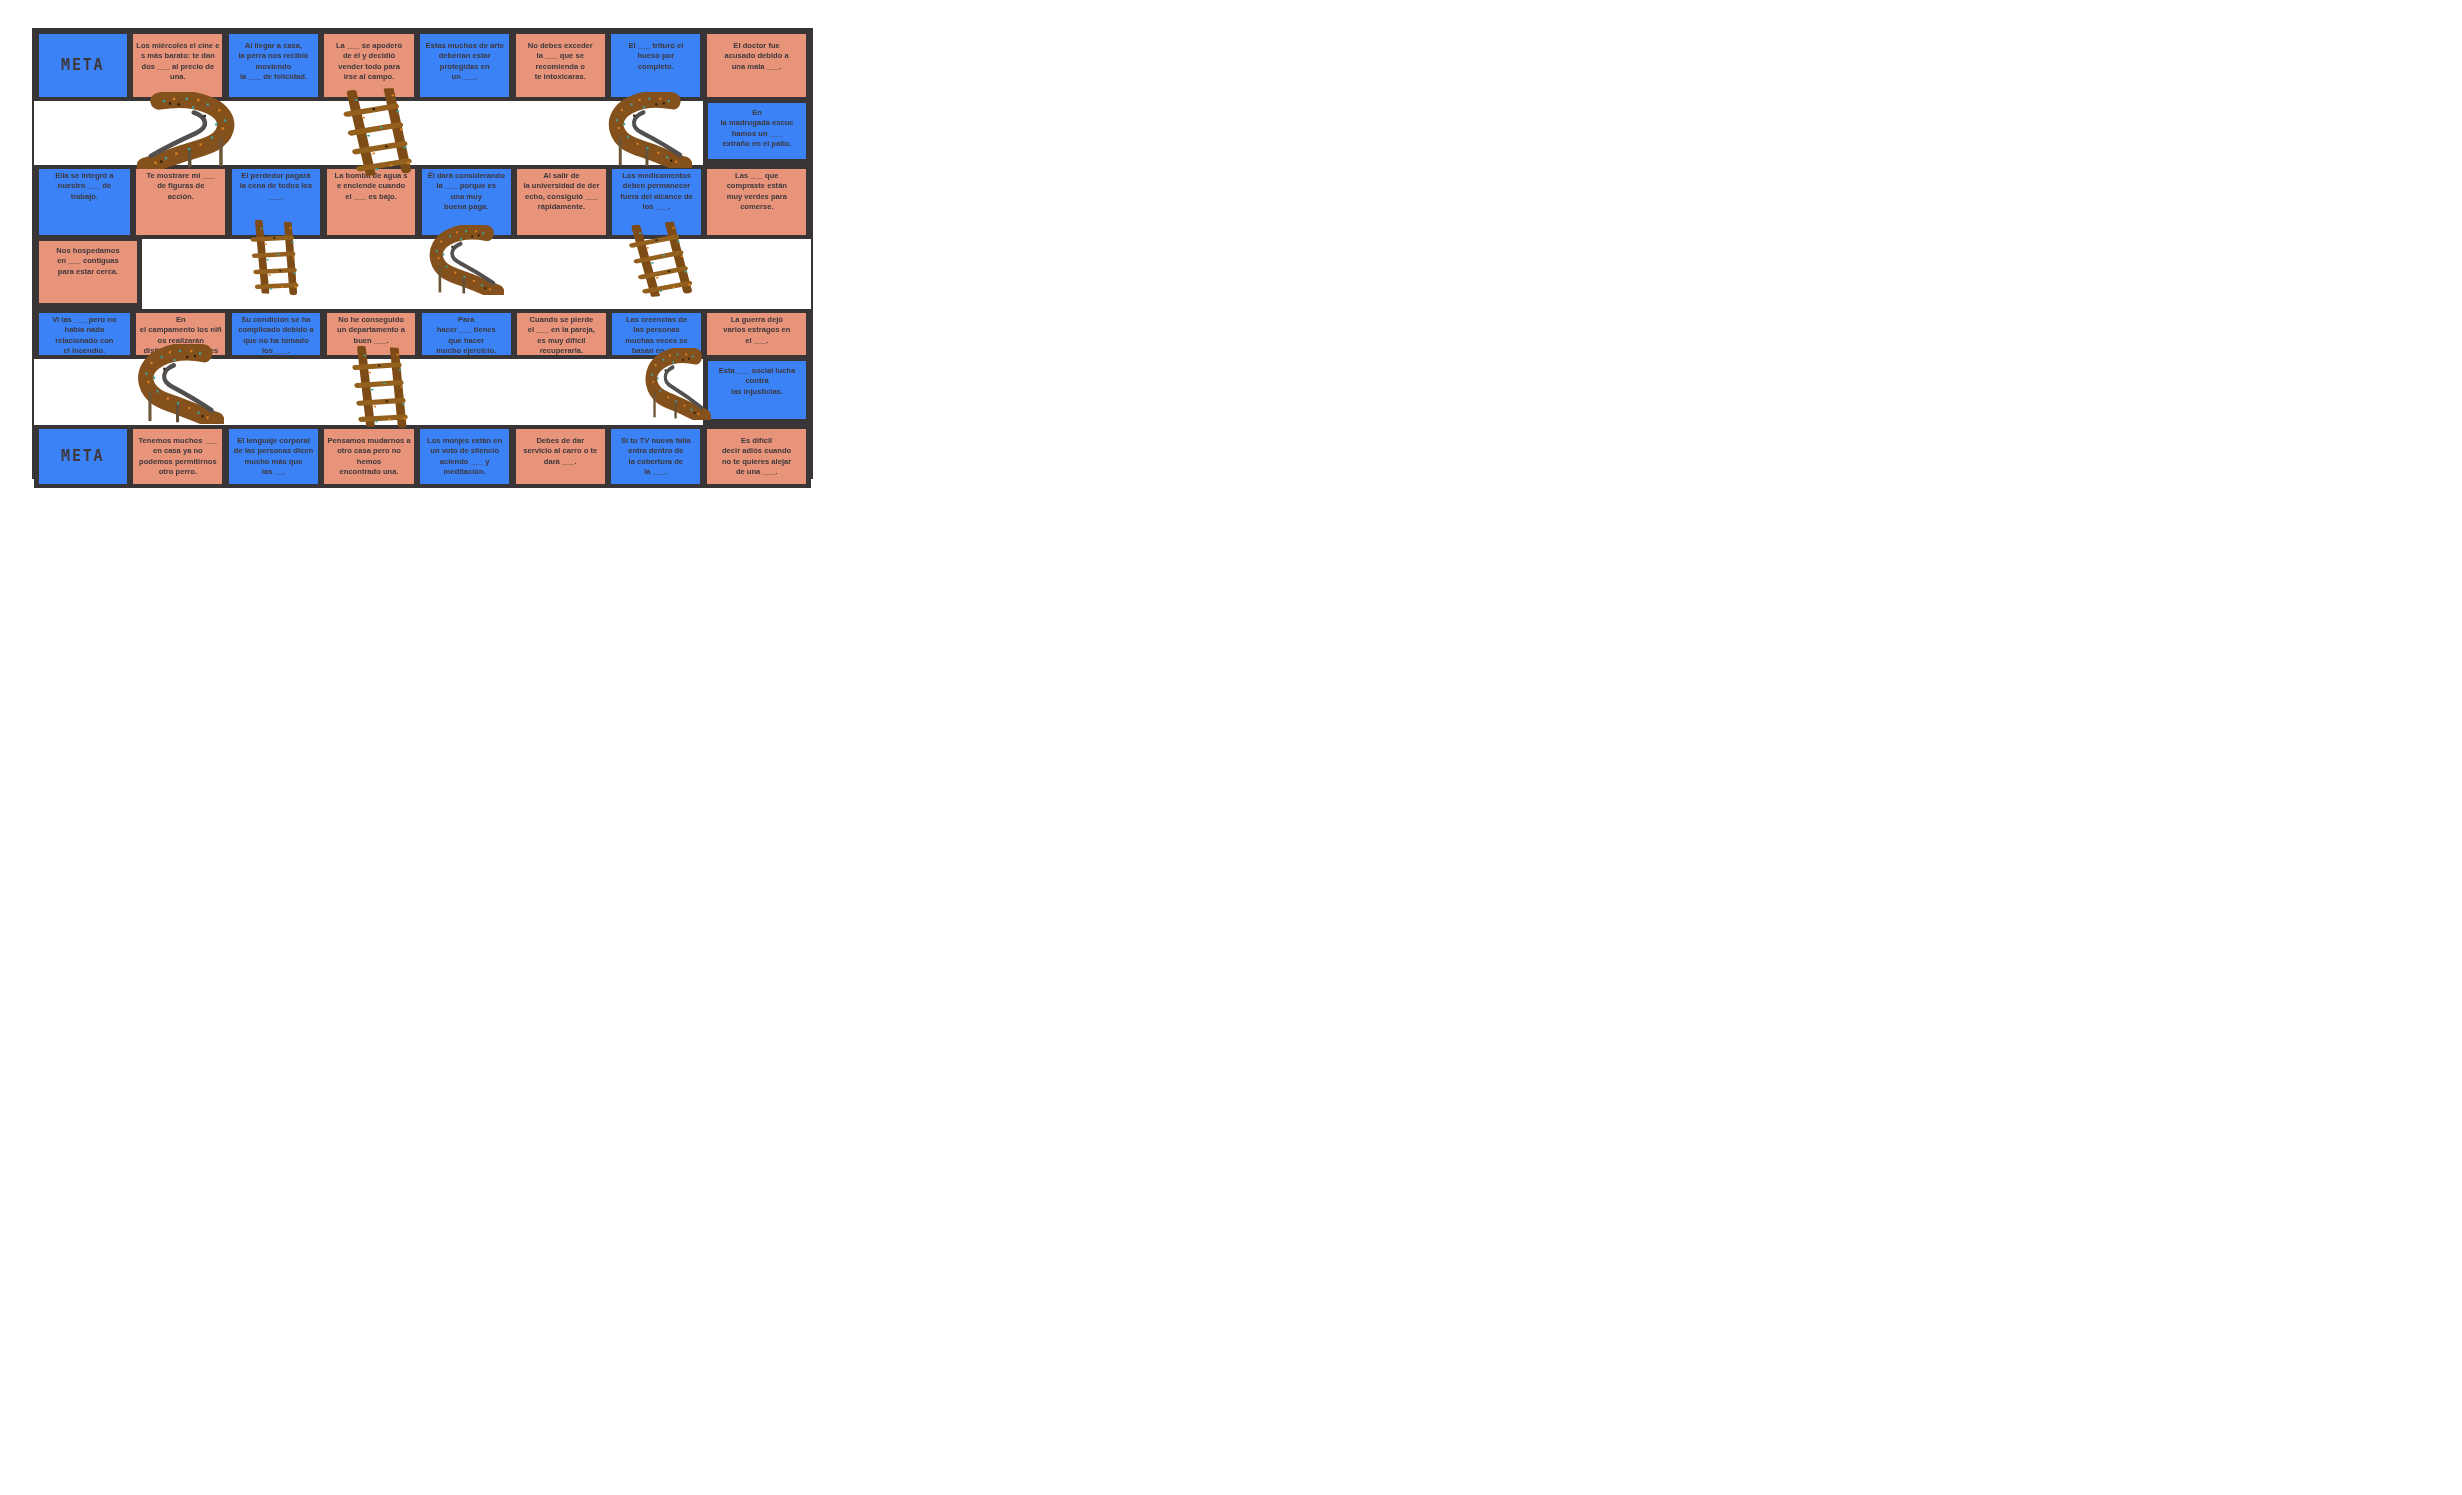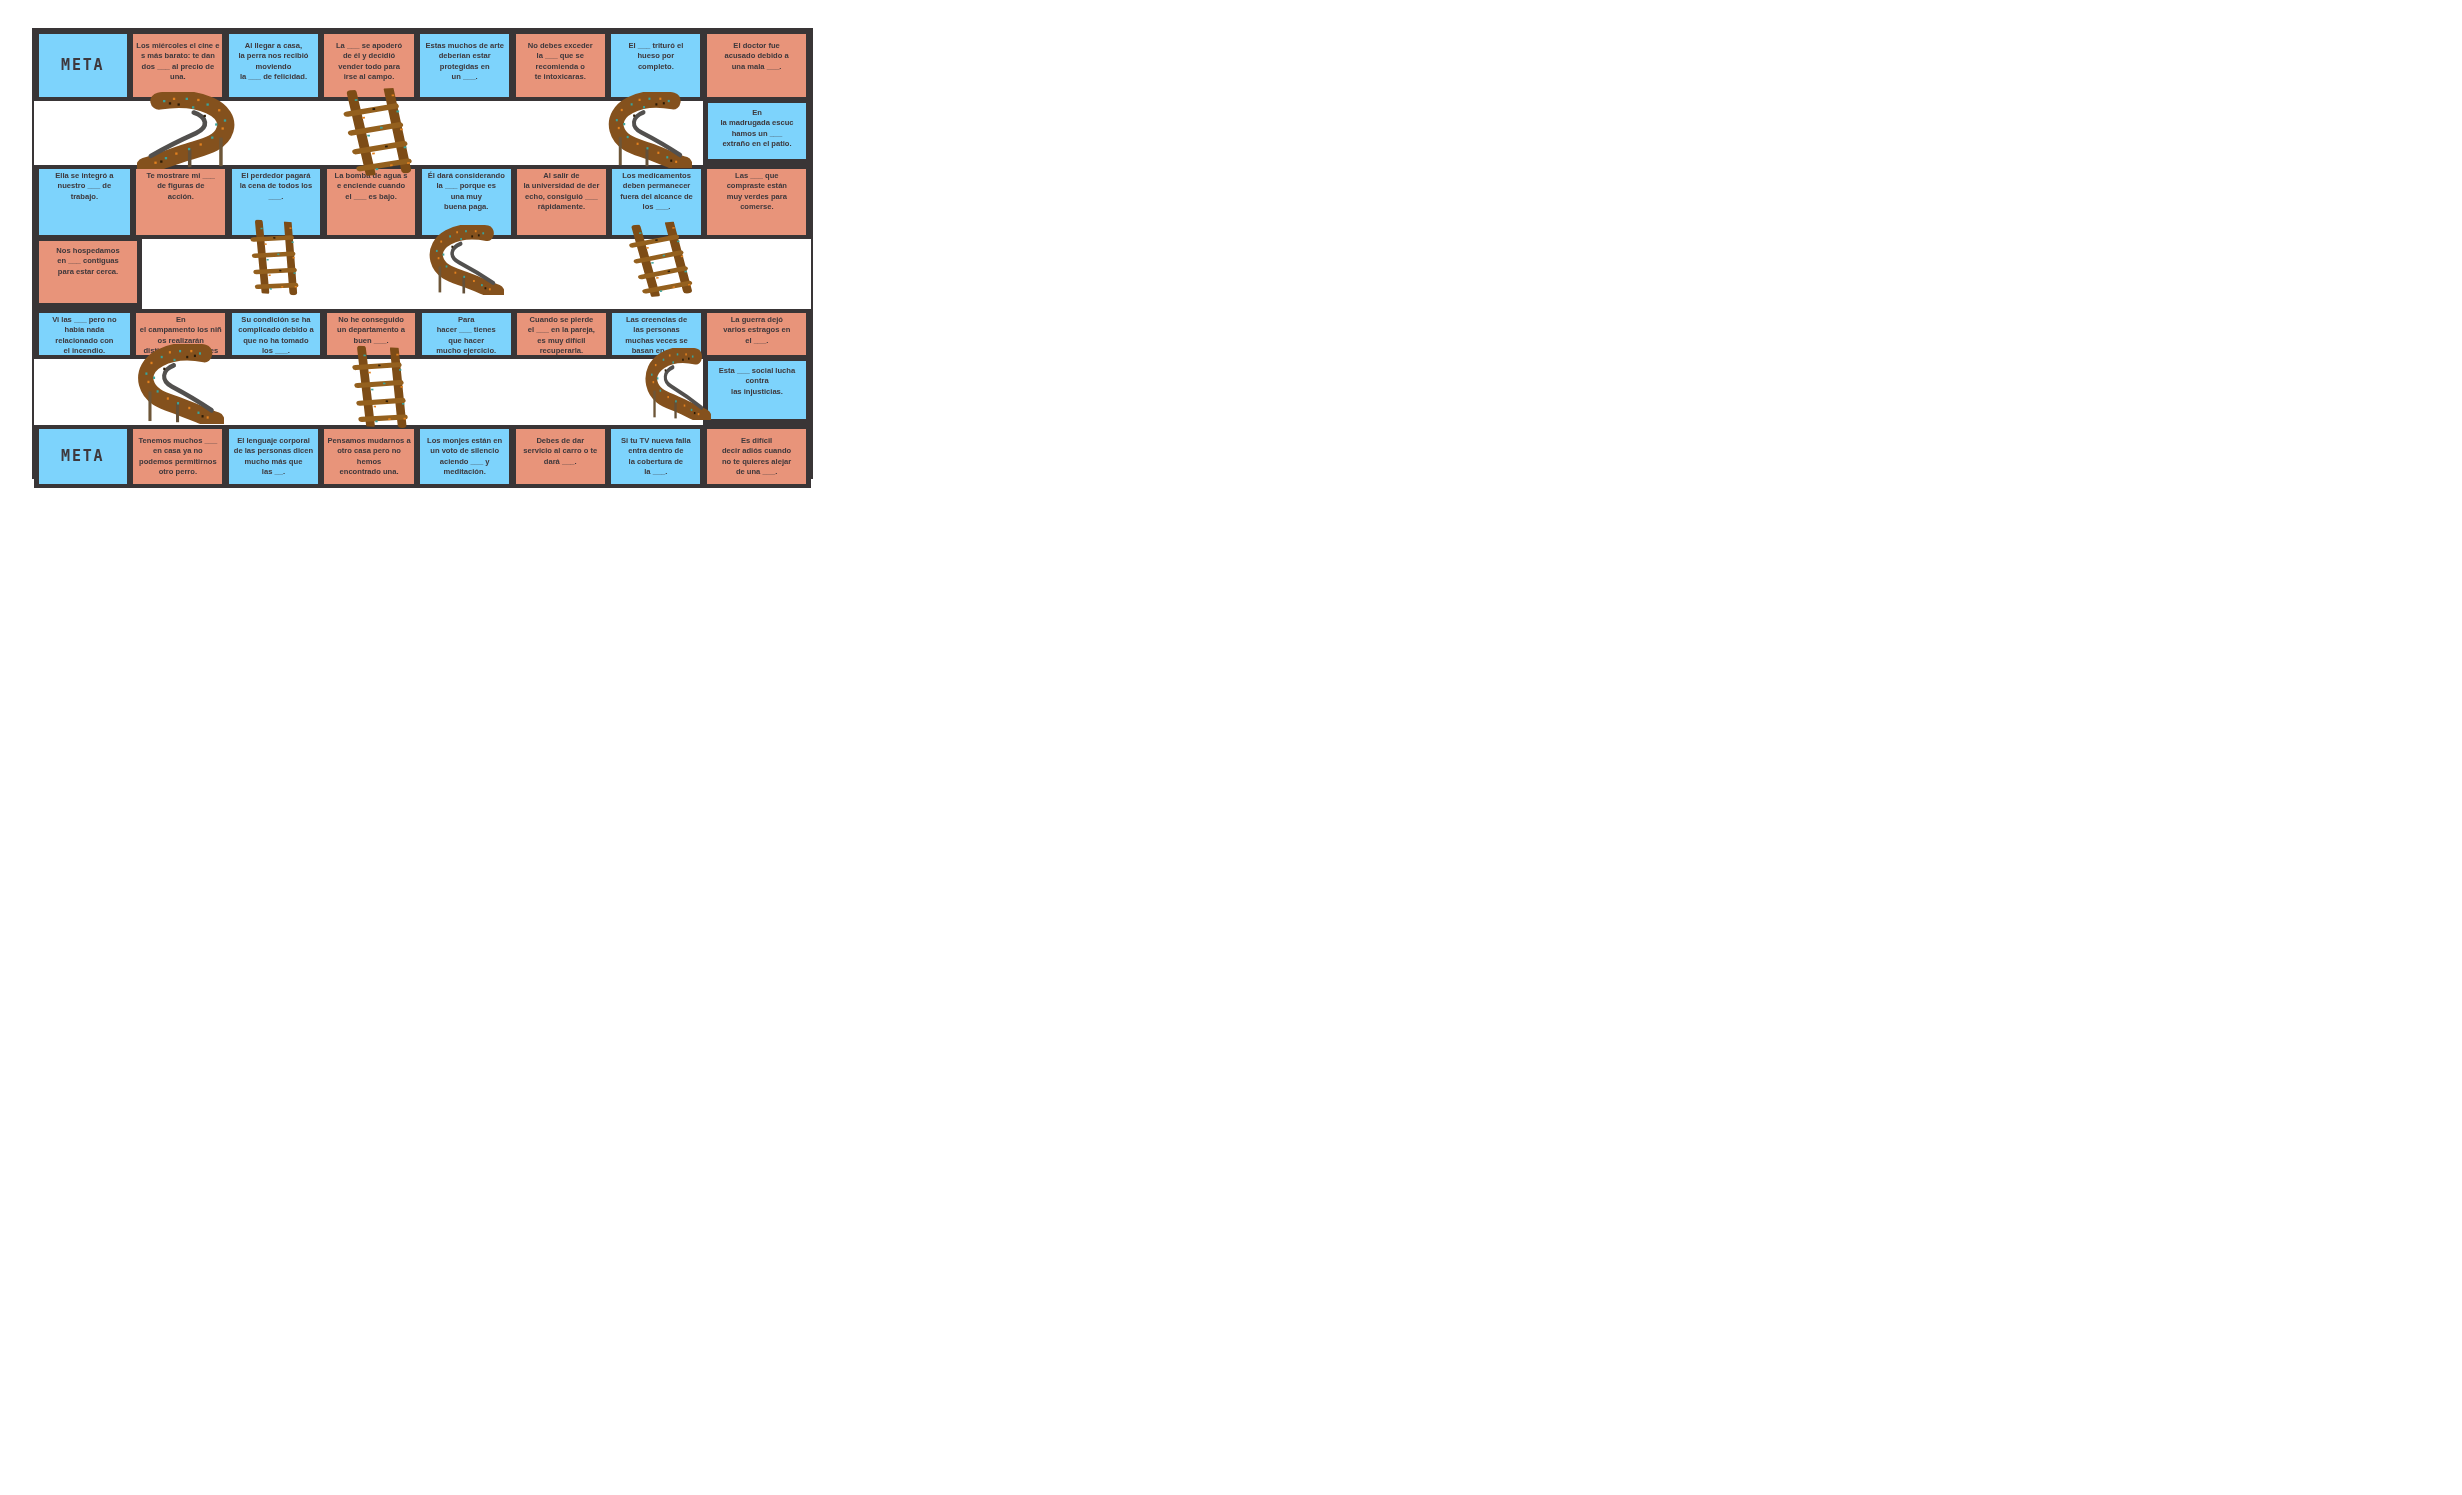--- a/index.html
+++ b/index.html
@@ -37,21 +37,21 @@
     line-height: 1.38;
     text-align: center;
     white-space: pre-line;
     padding: 2.3px 1.8px;
     overflow: hidden;
   }
   .cell:first-child { flex: 1.03; }
   .cell:last-child  { flex: 1.12; }
   .r0 .cell, .r6 .cell { padding-top: 7px; }
   .salmon { background: #e8947a; }
-  .pink   { background: #7dd3fc; }
+  .pink   { background: #3b82f6; }
   .title-cell {
     display: flex; align-items: center; justify-content: center;
     font-family: "DejaVu Sans Mono", monospace;
     font-size: 15px; letter-spacing: 1.8px;
     padding: 0 !important;
   }
   .connector {
     position: absolute; top: 0; height: 100%; width: 108px;
     background: #393536;
     padding: 2.9px 5.3px 5.3px 5.3px;

